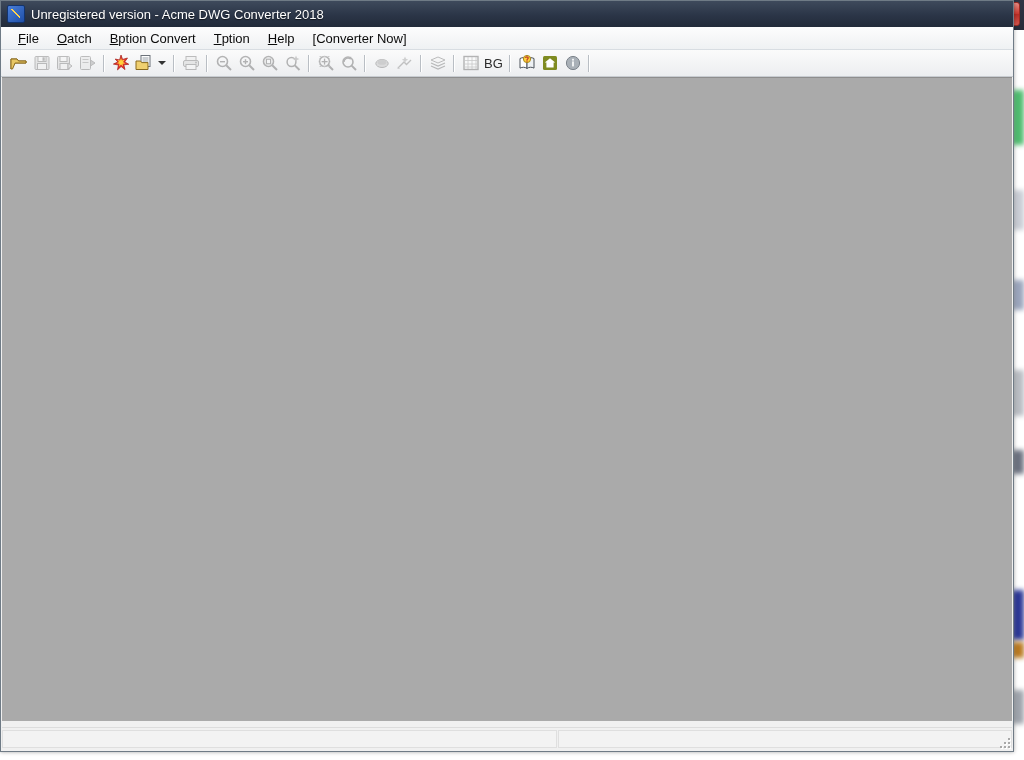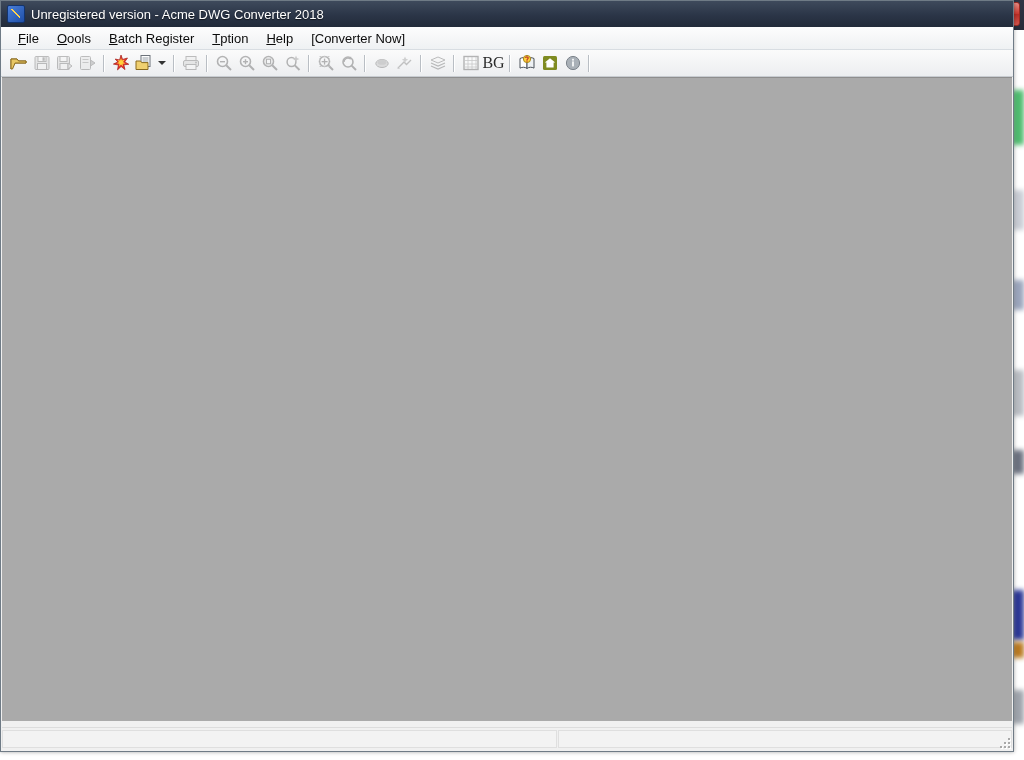--- a/index.html
+++ b/index.html
@@ -129,21 +129,21 @@
     width: 23px; height: 22px;
     display: flex; align-items: center; justify-content: center;
     position: relative;
   }
   .tb-btn.narrow { width: 14px; }
   .tb-sep {
     width: 1px; height: 17px; margin: 0 4px;
     background: #b9bec4; border-right: 1px solid #ffffff;
   }
   .tb-btn.disabled { opacity: 0.45; filter: grayscale(1); }
-  .tb-label { font-size: 16px; color: #2b2b2b; font-family: Liberation Serif, serif; }
+  .tb-label { font-size: 13px; color: #2b2b2b; font-family: Liberation Sans, sans-serif; }
   .caret {
     width: 0; height: 0;
     border-left: 4px solid transparent; border-right: 4px solid transparent;
     border-top: 4px solid #333;
   }
 
   #canvas {
     position: absolute; left: 1px; right: 1px;
     top: 76px; bottom: 30px;
     background: #aaaaaa;
@@ -229,22 +229,22 @@
 <div id="app-window">
 
   <div id="titlebar">
     <div id="title-icon"></div>
     <div id="title-text">Unregistered version - Acme DWG Converter 2018</div>
   </div>
 
   <div id="menubar">
     <div id="menu-items" style="display: flex; align-items: center;">
         <div class="menu-item"><u>F</u><span>ile</span></div>
-        <div class="menu-item"><u>O</u><span>ools</span></div>
-        <div class="menu-item"><u>B</u><span>atch Register</span></div>
+        <div class="menu-item"><u>O</u><span>atch</span></div>
+        <div class="menu-item"><u>B</u><span>ption Convert</span></div>
         <div class="menu-item"><u>T</u><span>ption</span></div>
         <div class="menu-item"><u>H</u><span>elp</span></div>
         <div class="menu-item">[Converter Now]</div>
       </div>
   </div>
 
   <div id="toolbar">
     <div id="toolbar-items" style="display:flex;align-items:center;">
         <div class="tb-btn" title="Open">
           <span style="display: flex; align-items: center;">

